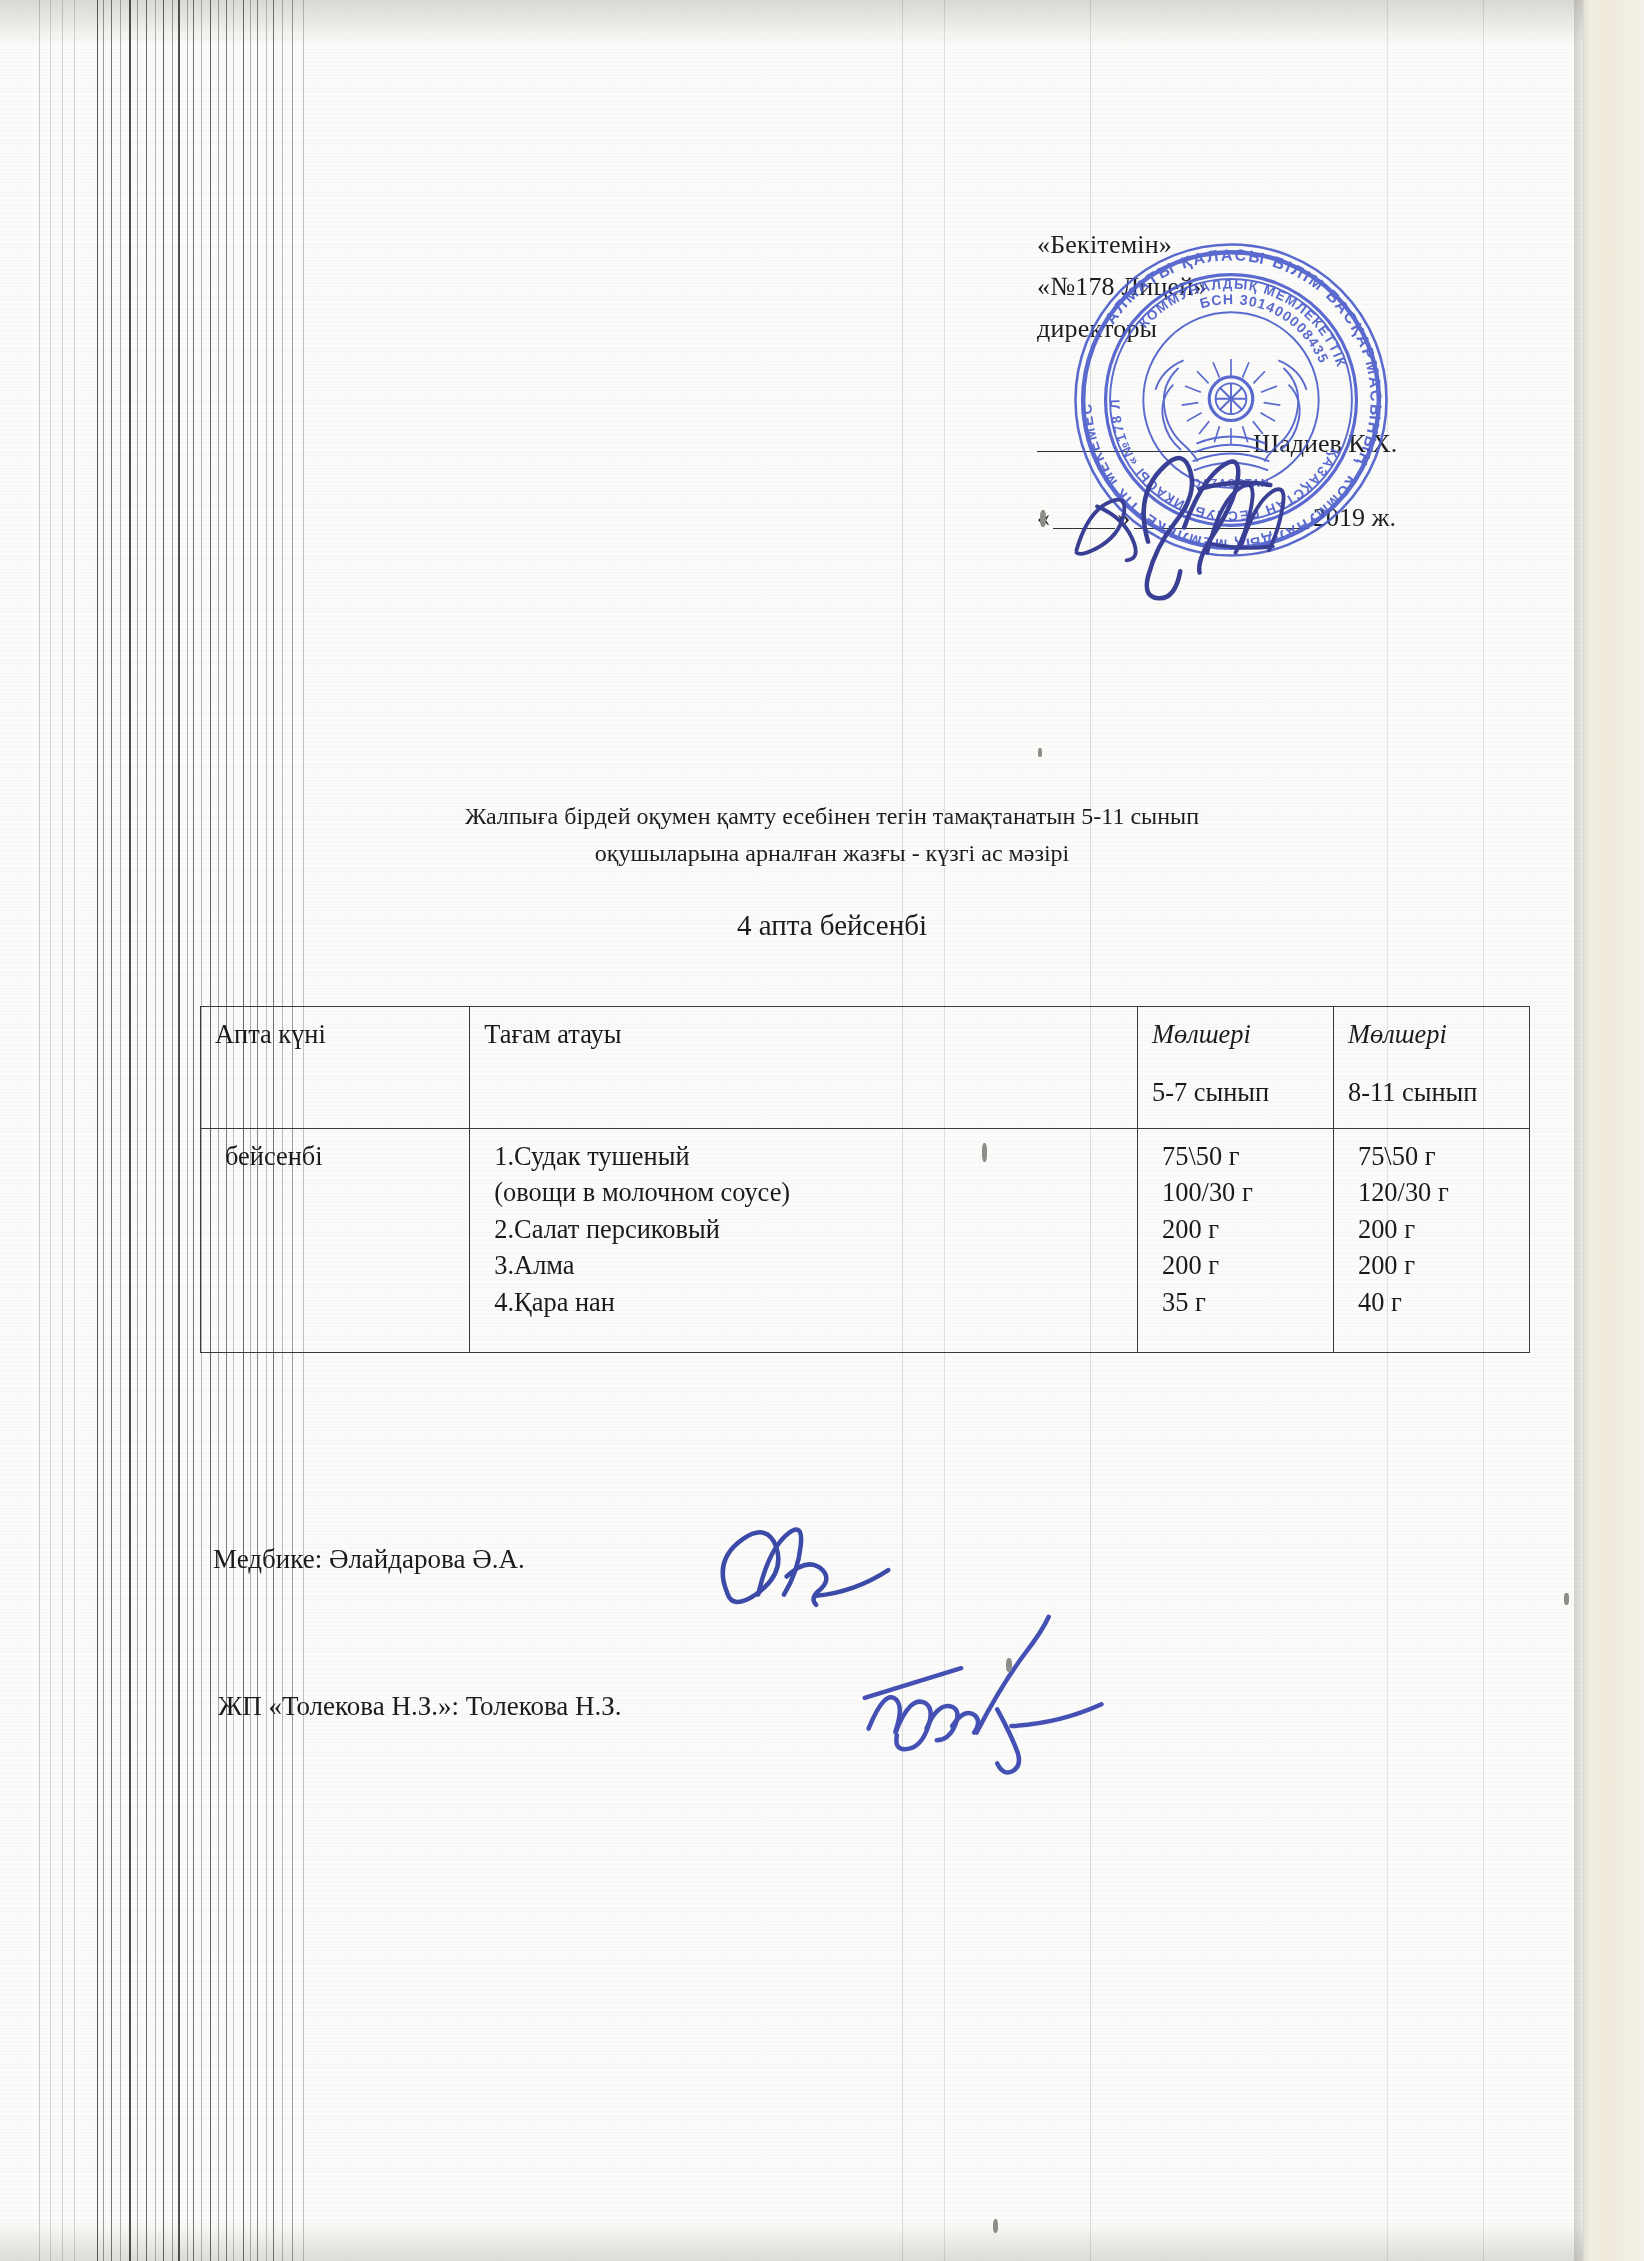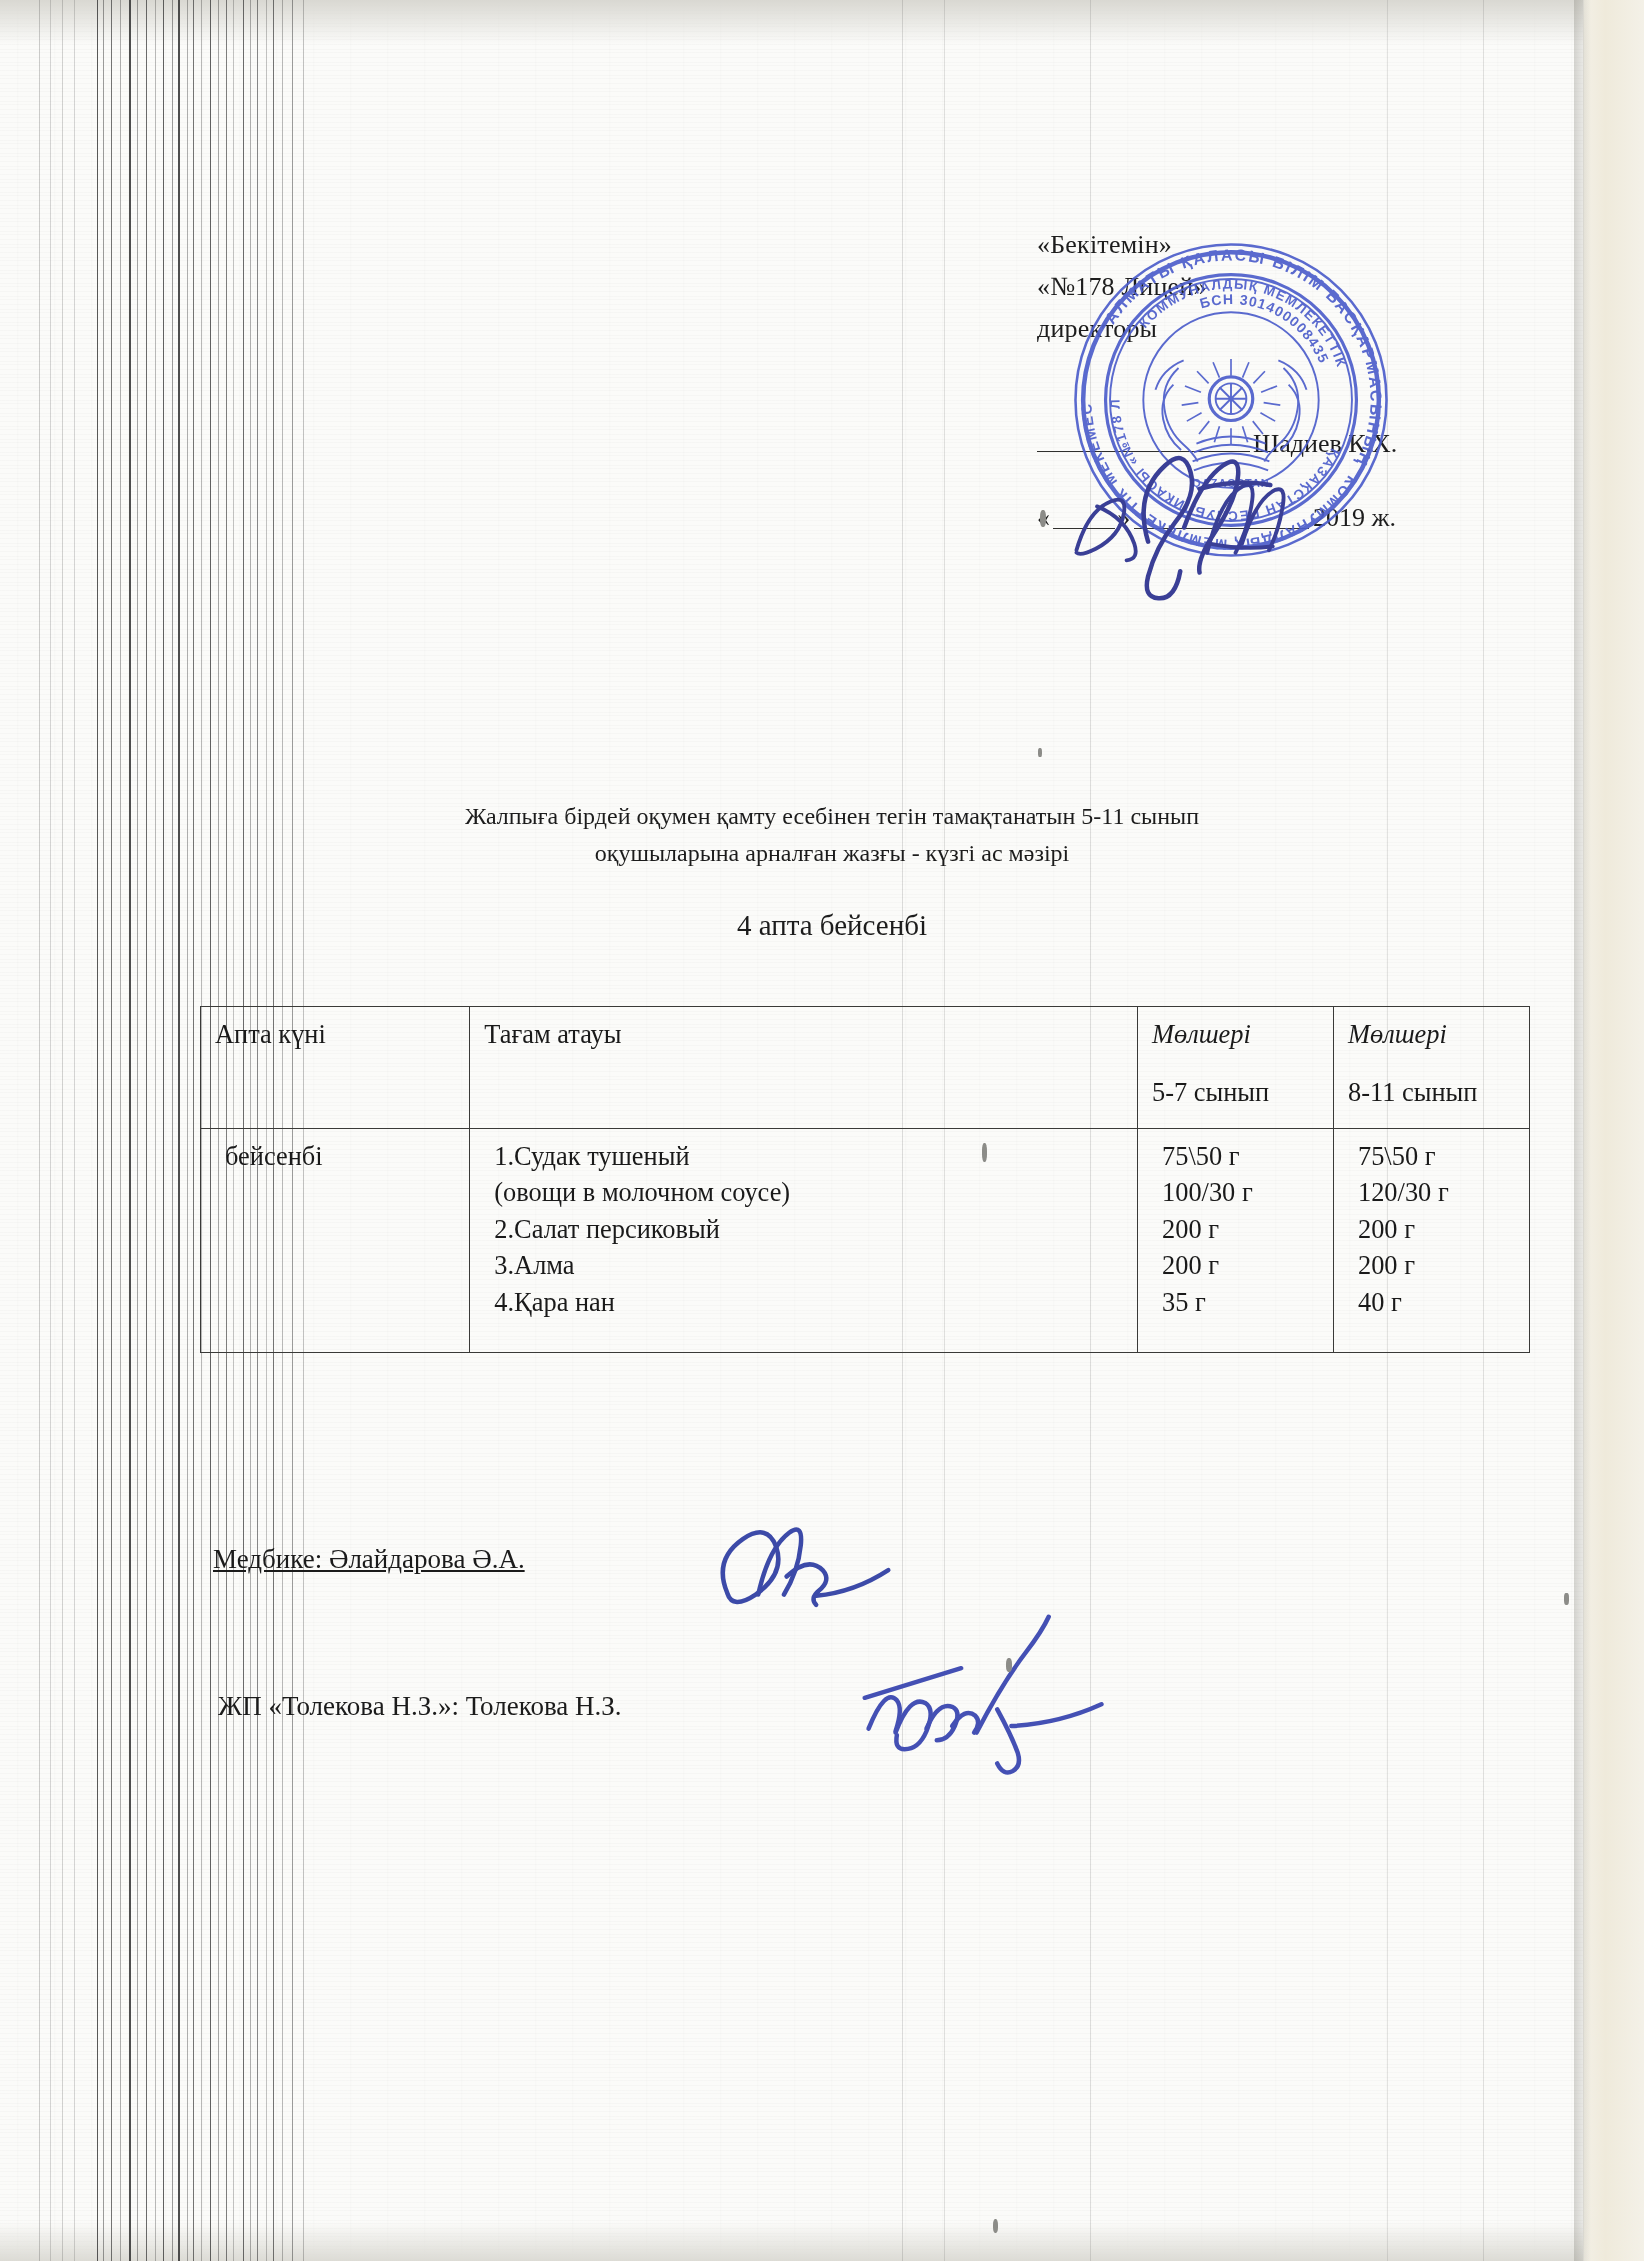--- a/index.html
+++ b/index.html
@@ -146,21 +146,21 @@
   .hdr .two-line span{display:block;}
   .hdr .two-line span:first-child{margin-bottom:22px;font-style:italic;}
   .body-row td{height:205px;padding-left:24px;}
   .dish-list,.qty-list{margin:0;padding:0;list-style:none;}
   .dish-list li,.qty-list li{white-space:nowrap;}
 
   
   .foot{
     position:absolute;font-size:27px;color:#1b1b1b;white-space:nowrap;
   }
-  .foot.nurse{left:213px;top:1544px;text-decoration:underline;}
+  .foot.nurse{left:213px;top:1544px;}
   .foot.vendor{left:205px;top:1691px;margin-left:13px;}
 
   
   .speck{position:absolute;background:#8c8c88;border-radius:40%;}
 </style>
 </head>
 <body>
 
 <div id="page">
 

